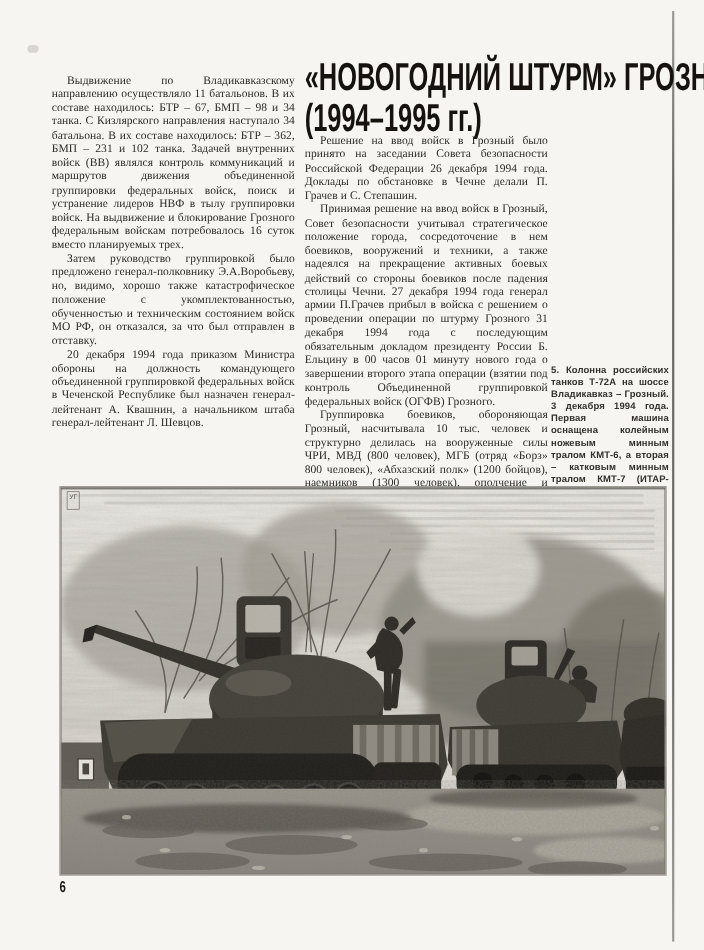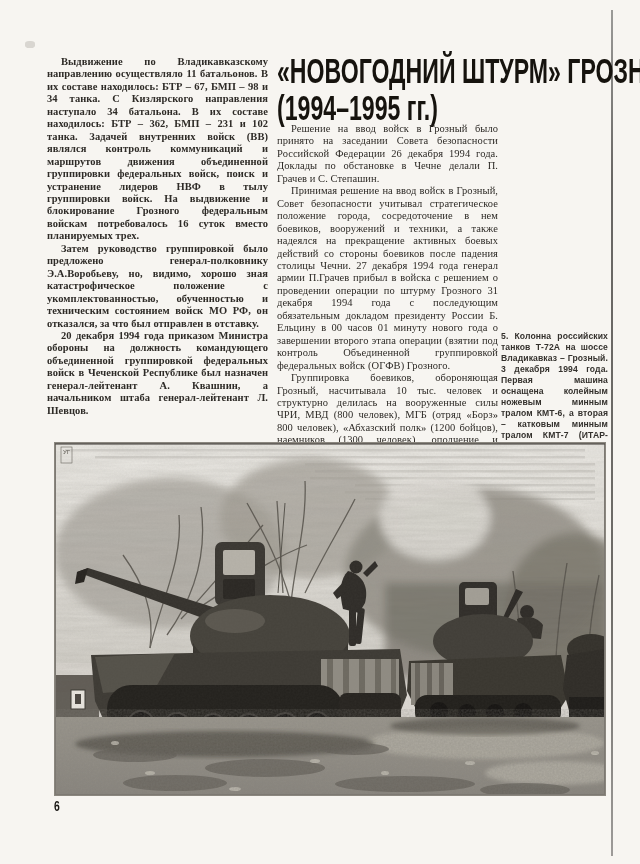--- a/index.html
+++ b/index.html
@@ -24,21 +24,21 @@
   .headline .hl-line{
     display:block;white-space:nowrap;font-size:34px;line-height:37px;
     transform:scale(0.68,1.04);transform-origin:0 0;letter-spacing:0px;
   }
   .col{
     position:absolute;width:221px;color:#2e2b27;
     font-size:10.5px;line-height:12.45px;text-align:justify;
     letter-spacing:.05px;
   }
   .col p{margin:0;text-indent:14px;}
-  .col-left{left:47px;top:56px;font-weight:bold;}
+  .col-left{left:47px;top:68px;}
   .col-right{left:277px;top:123px;}
   .photo-caption{
     position:absolute;left:501px;top:331px;width:107px;
     font-family:"Liberation Sans",sans-serif;font-weight:bold;
     font-size:8.6px;line-height:11px;color:#34312d;text-align:justify;
     letter-spacing:.1px;
   }
   .photo-figure{
     position:absolute;left:55px;top:443px;width:550px;height:352px;margin:0;
     outline:1px solid #8b877f;background:#ddd9d3;
@@ -56,21 +56,21 @@
 <div class="scan-edge"></div>
 <div class="scan-blotch"></div>
 
 <h1 class="headline" style="margin:0;">
   <span class="hl-line">«НОВОГОДНИЙ ШТУРМ» ГРОЗНОГО</span>
   <span class="hl-line">(1994–1995 гг.)</span>
 </h1>
 
 <div class="col col-left">
   <p>Выдвижение по Владикавказскому направлению осуществляло 11 батальонов. В их составе находилось: БТР – 67, БМП – 98 и 34 танка. С Кизлярского направления наступало 34 батальона. В их составе находилось: БТР – 362, БМП – 231 и 102 танка. Задачей внутренних войск (ВВ) являлся контроль коммуникаций и маршрутов движения объединенной группировки федеральных войск, поиск и устранение лидеров НВФ в тылу группировки войск. На выдвижение и блокирование Грозного федеральным войскам потребовалось 16 суток вместо планируемых трех.</p>
-  <p>Затем руководство группировкой было предложено генерал-полковнику Э.А.Воробьеву, но, видимо, хорошо зная катастрофическое положение с укомплектованностью, обученностью и техническим состоянием войск МО РФ, он отказался, за что был отправлен в отставку.</p>
+  <p>Затем руководство группировкой было предложено генерал-полковнику Э.А.Воробьеву, но, видимо, хорошо также катастрофическое положение с укомплектованностью, обученностью и техническим состоянием войск МО РФ, он отказался, за что был отправлен в отставку.</p>
   <p>20 декабря 1994 года приказом Министра обороны на должность командующего объединенной группировкой федеральных войск в Чеченской Республике был назначен генерал-лейтенант А. Квашнин, а начальником штаба генерал-лейтенант Л. Шевцов.</p>
 </div>
 
 <div class="col col-right">
   <p>Решение на ввод войск в Грозный было принято на заседании Совета безопасности Российской Федерации 26 декабря 1994 года. Доклады по обстановке в Чечне делали П. Грачев и С. Степашин.</p>
   <p>Принимая решение на ввод войск в Грозный, Совет безопасности учитывал стратегическое положение города, сосредоточение в нем боевиков, вооружений и техники, а также надеялся на прекращение активных боевых действий со стороны боевиков после падения столицы Чечни. 27 декабря 1994 года генерал армии П.Грачев прибыл в войска с решением о проведении операции по штурму Грозного 31 декабря 1994 года с последующим обязательным докладом президенту России Б. Ельцину в 00 часов 01 минуту нового года о завершении второго этапа операции (взятии под контроль Объединенной группировкой федеральных войск (ОГФВ) Грозного.</p>
   <p>Группировка боевиков, обороняющая Грозный, насчитывала 10 тыс. человек и структурно делилась на вооруженные силы ЧРИ, МВД (800 человек), МГБ (отряд «Борз» 800 человек), «Абхазский полк» (1200 бойцов), наемников (1300 человек), ополчение и добровольцев.</p>
 </div>
 
 <div class="photo-caption">5. Колонна российских танков Т-72А на шоссе Владикавказ – Грозный. 3 декабря 1994 года. Первая машина оснащена колейным ножевым минным тралом КМТ-6, а вторая – катковым минным тралом КМТ-7 (ИТАР-ТАСС).</div>

